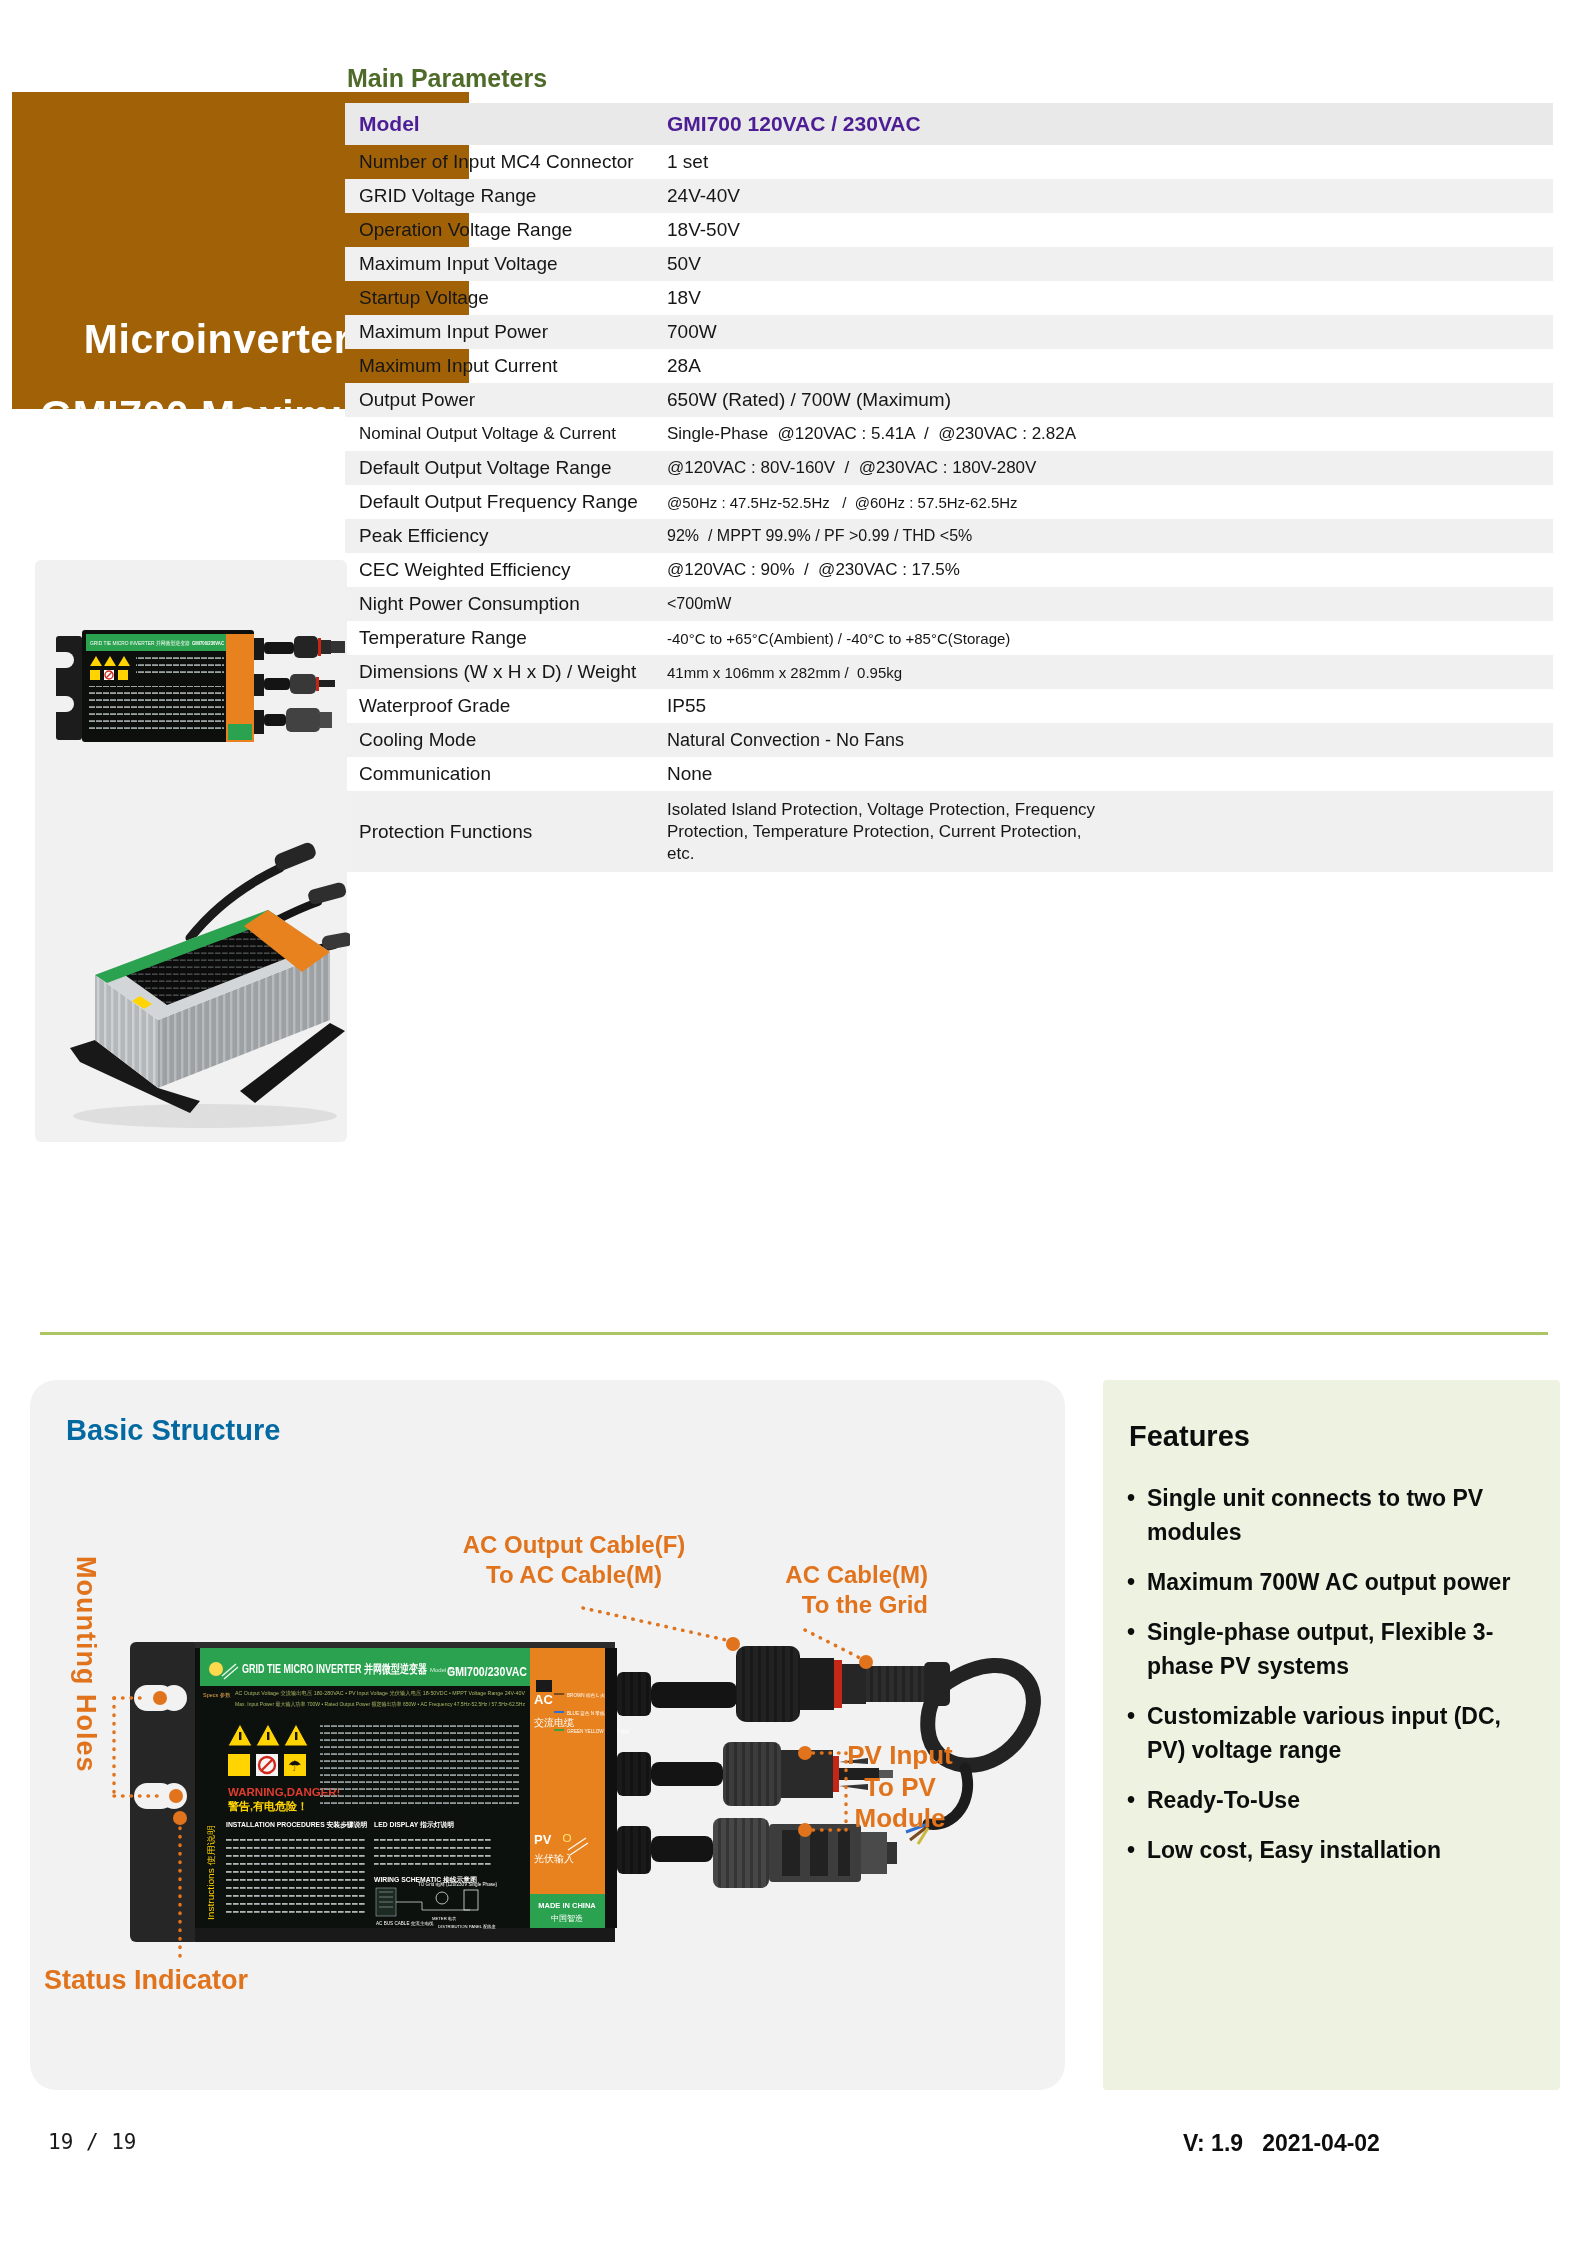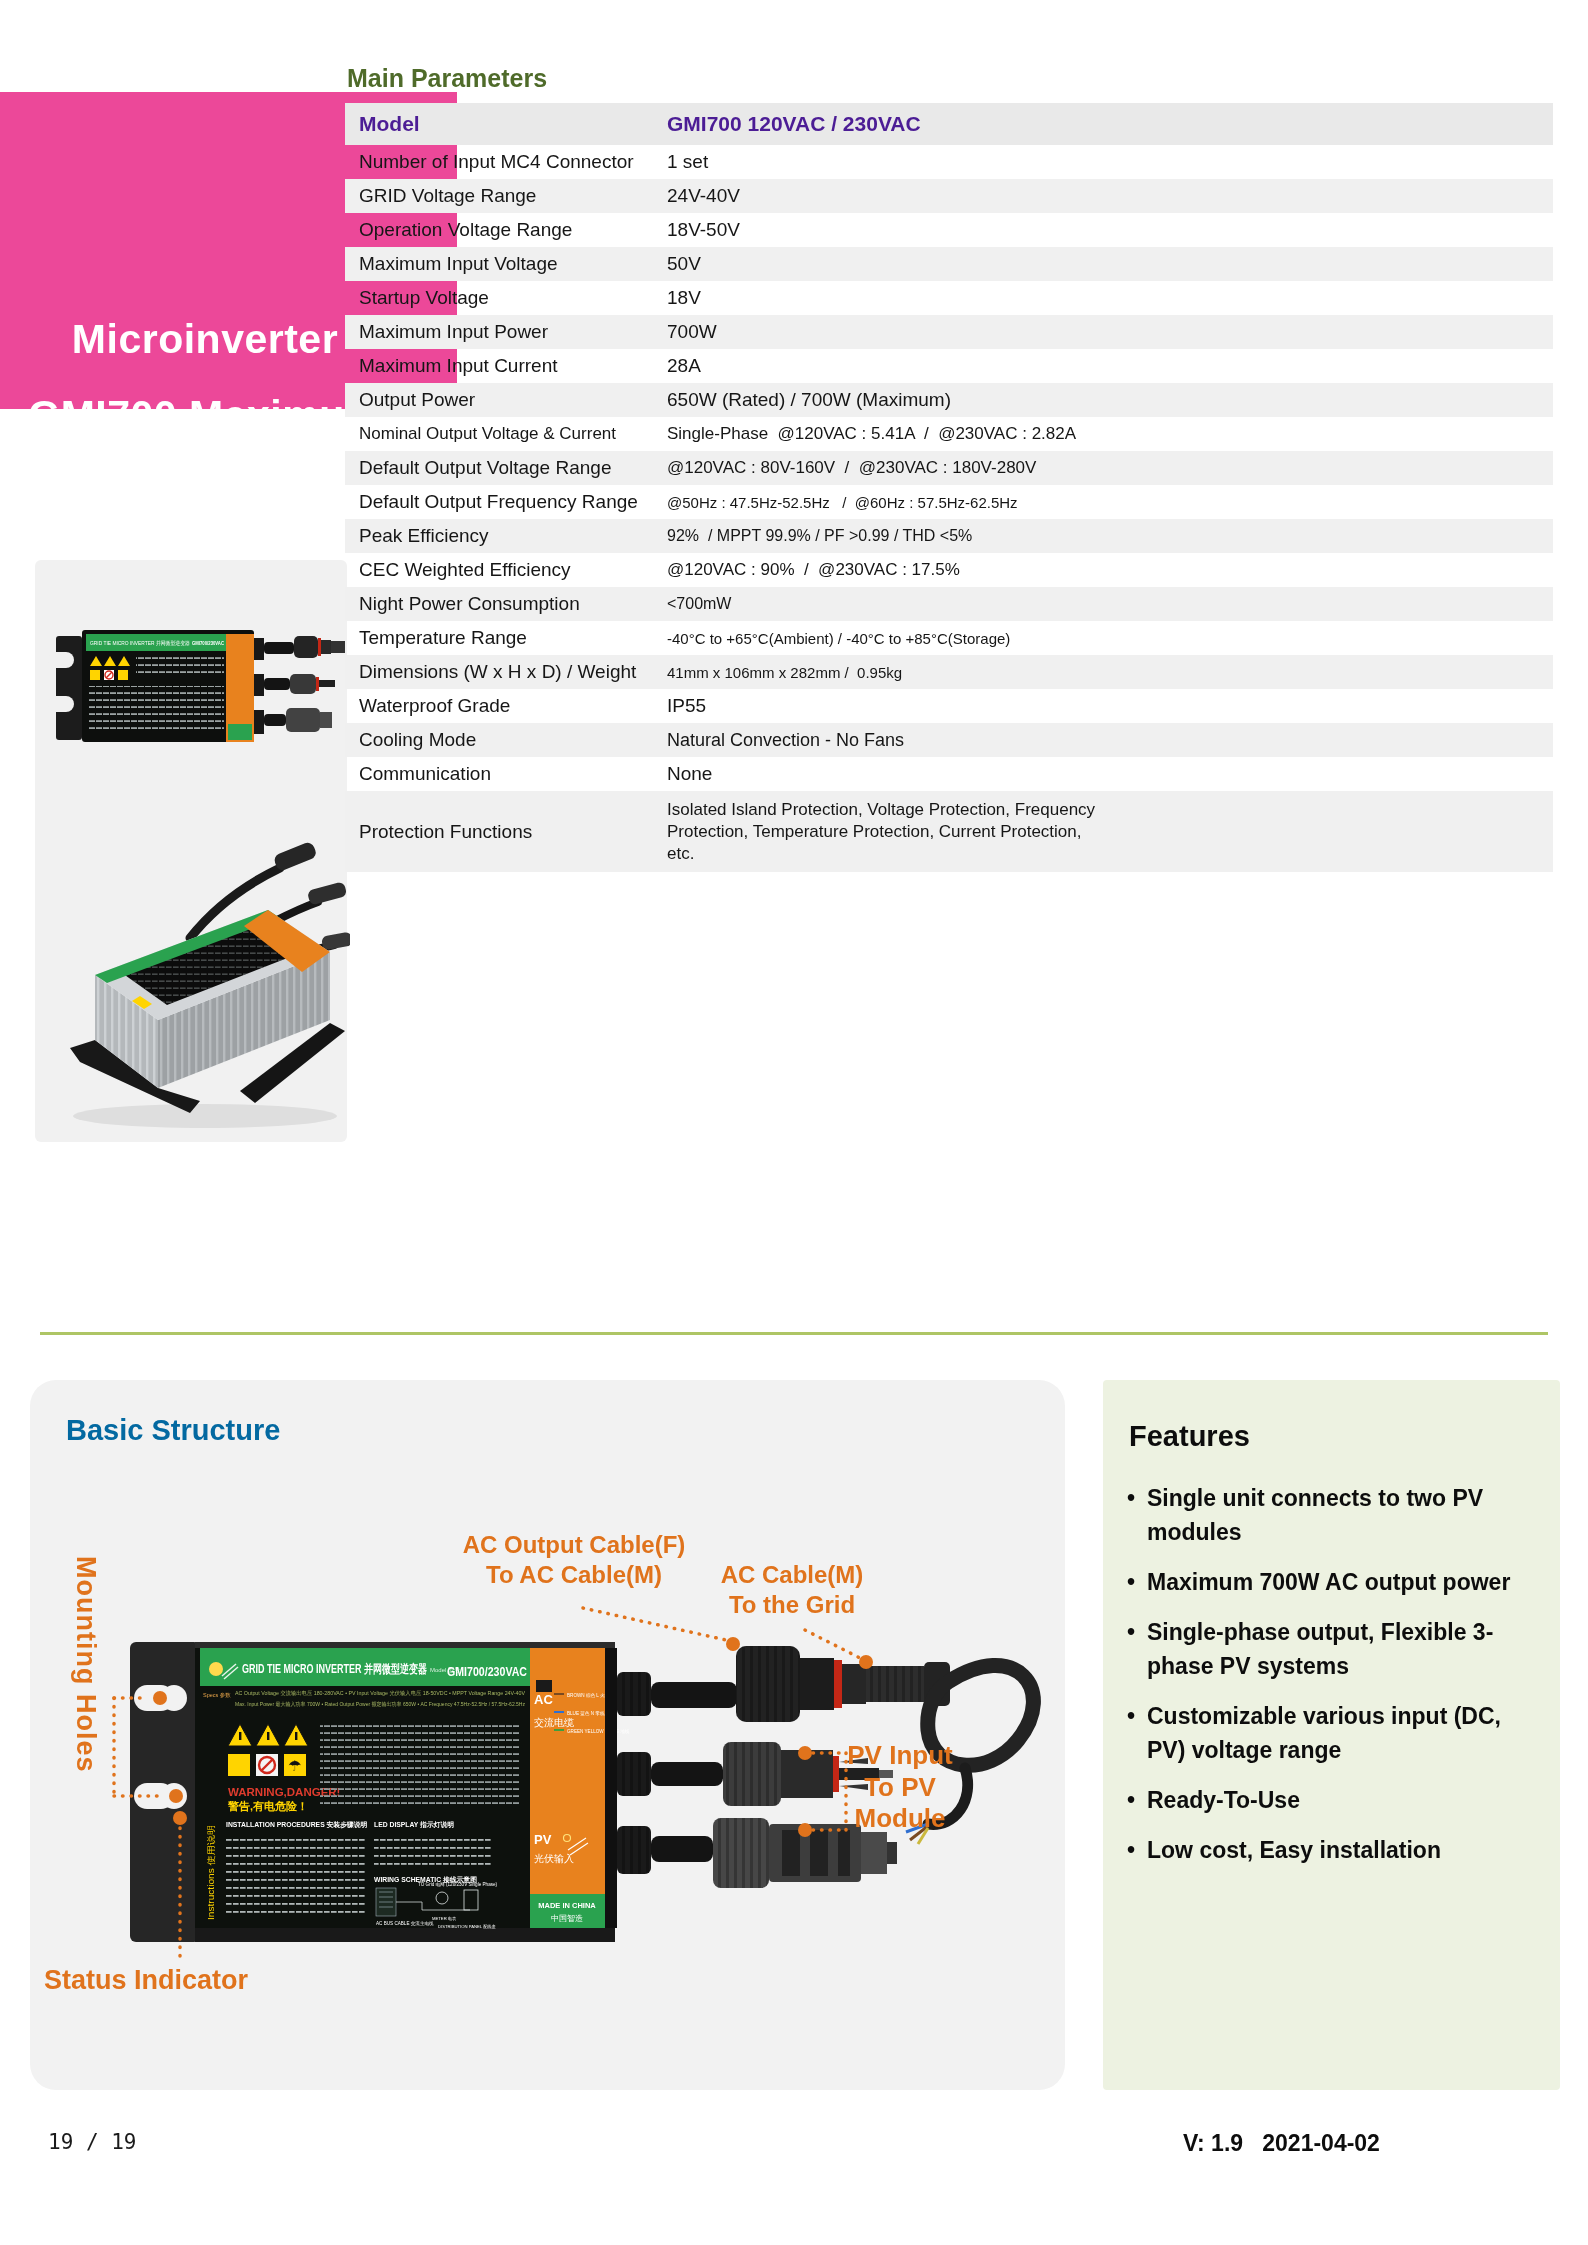--- a/index.html
+++ b/index.html
@@ -1,20 +1,20 @@
 <!DOCTYPE html>
 <html><head>
 <meta charset="utf-8">
 <style>
   html,body{margin:0;padding:0;background:#ffffff;}
   body{font-family:"Liberation Sans",sans-serif;color:#111;}
   .page{position:relative;width:1588px;height:2245px;background:#fff;overflow:hidden;}
 
   
-  .banner{position:absolute;left:0;top:92px;width:457px;height:317px;background:#ec4899;color:#fff;}
+  .banner{position:absolute;left:12px;top:92px;width:457px;height:317px;background:#a16207;color:#fff;}
   .banner .l1,.banner .l2{position:absolute;left:0;width:410px;text-align:center;font-weight:bold;font-size:41px;letter-spacing:0.5px;}
   .banner .l1{top:224px;}
   .banner .l2{top:300px;}
 
   
   .photo-bg{position:absolute;left:35px;top:560px;width:312px;height:582px;background:#f1f1f1;border-radius:6px;}
   .photo1{position:absolute;left:40px;top:578px;}
   .photo2{position:absolute;left:40px;top:810px;}
 
   
@@ -33,21 +33,21 @@
 
   
   .divider{position:absolute;left:40px;top:1332px;width:1508px;height:3px;background:#aec565;}
 
   
   .bs-panel{position:absolute;left:30px;top:1380px;width:1035px;height:710px;background:#f2f2f2;border-radius:26px;}
   .bs-title{position:absolute;left:36px;top:34px;font-size:29px;font-weight:bold;color:#0369a1;}
   .bs-art{position:absolute;left:0;top:0;}
   .callout{position:absolute;color:#e0731c;font-weight:bold;white-space:pre-line;line-height:1.25;}
   .co-ac-out{left:414px;top:150px;width:260px;text-align:center;font-size:24px;}
-  .co-ac-cable{left:662px;top:180px;width:200px;text-align:center;font-size:24px;}
+  .co-ac-cable{left:698px;top:180px;width:200px;text-align:right;font-size:24px;}
   .co-pv{left:777px;top:360px;width:186px;text-align:center;font-size:26px;line-height:1.22;}
   .co-mount{left:38px;top:176px;height:360px;writing-mode:vertical-rl;font-size:27px;letter-spacing:1px;}
   .co-status{left:14px;top:584px;font-size:27px;}
 
   
   .ft-panel{position:absolute;left:1103px;top:1380px;width:457px;height:710px;background:#edf2e1;border-radius:4px;box-sizing:border-box;padding:0 20px 0 24px;}
   .ft-title{margin:40px 0 0 2px;font-size:29px;font-weight:bold;color:#0d0d0d;}
   .ft-list{margin-top:28px;width:405px;}
   .ft-item{display:flex;font-size:23px;font-weight:bold;color:#0d0d0d;line-height:34px;margin-bottom:16px;}
   .ft-bullet{width:20px;flex:none;}

